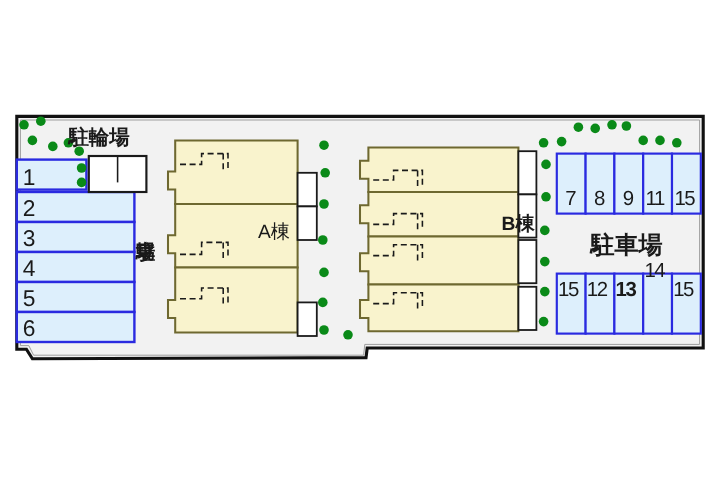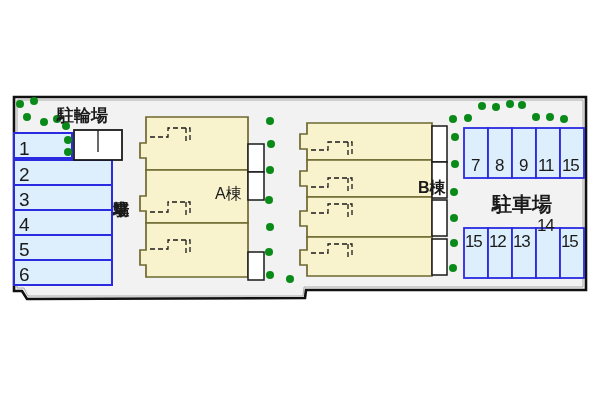--- a/index.html
+++ b/index.html
@@ -198,17 +198,17 @@
   <div class="lbl stall-num" style="left:19px; top:265px;">6</div>
 
   <div class="lbl stall-num-r" style="left:471px; top:157px;">7</div>
   <div class="lbl stall-num-r" style="left:495px; top:157px;">8</div>
   <div class="lbl stall-num-r" style="left:519px; top:157px;">9</div>
   <div class="lbl stall-num-r" style="left:538px; top:157px;">11</div>
   <div class="lbl stall-num-r" style="left:562px; top:157px;">15</div>
 
   <div class="lbl stall-num-r" style="left:465px; top:233px;">15</div>
   <div class="lbl stall-num-r" style="left:489px; top:233px;">12</div>
-  <div class="lbl stall-num-r" style="left:513px; top:233px;">13</div>
+  <div class="lbl stall-num-r" style="left:513px; top:233px;font-weight:bold;">13</div>
   <div class="lbl stall-num-r" style="left:537px; top:217px;">14</div>
   <div class="lbl stall-num-r" style="left:561px; top:233px;">15</div>
 
 </div>
 
 </body></html>

